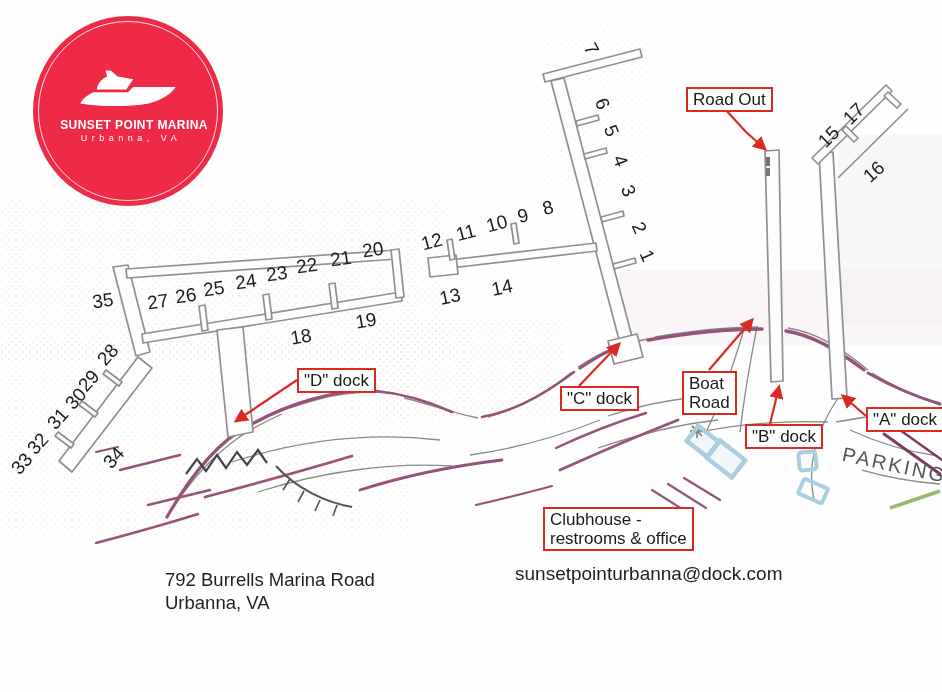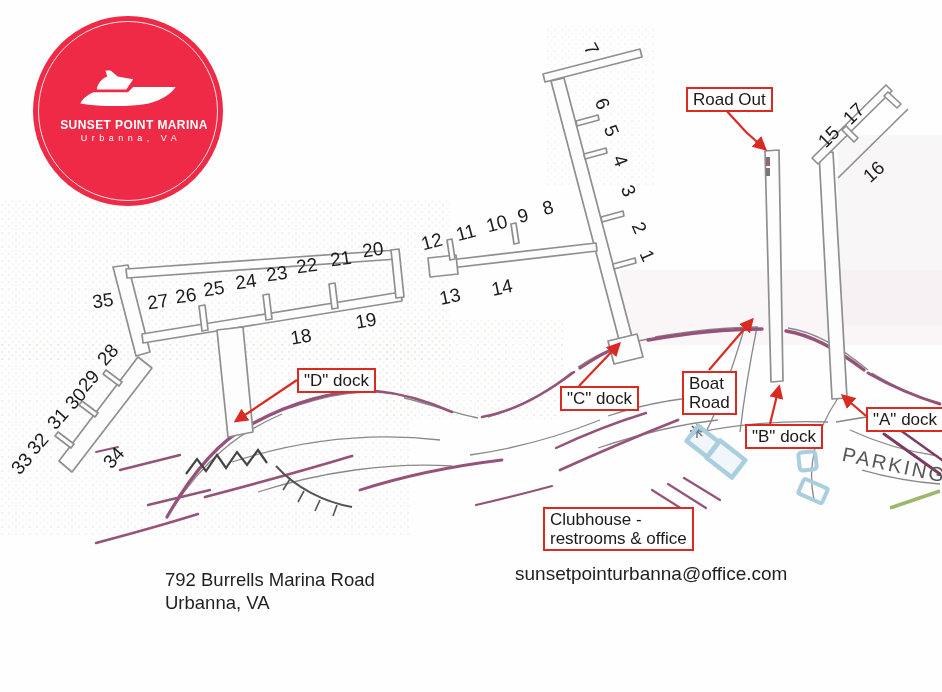--- a/index.html
+++ b/index.html
@@ -244,15 +244,15 @@
     <div>Clubhouse -</div>
     <div>restrooms &amp; office</div>
   </div>
 
   <span class="parking">PARKING</span>
 
   <div class="addr">
     <div>792 Burrells Marina Road</div>
     <div>Urbanna, VA</div>
   </div>
-  <div class="email">sunsetpointurbanna@office.com</div>
+  <div class="email">sunsetpointurbanna@dock.com</div>
 
 </div>
 
 </body></html>

